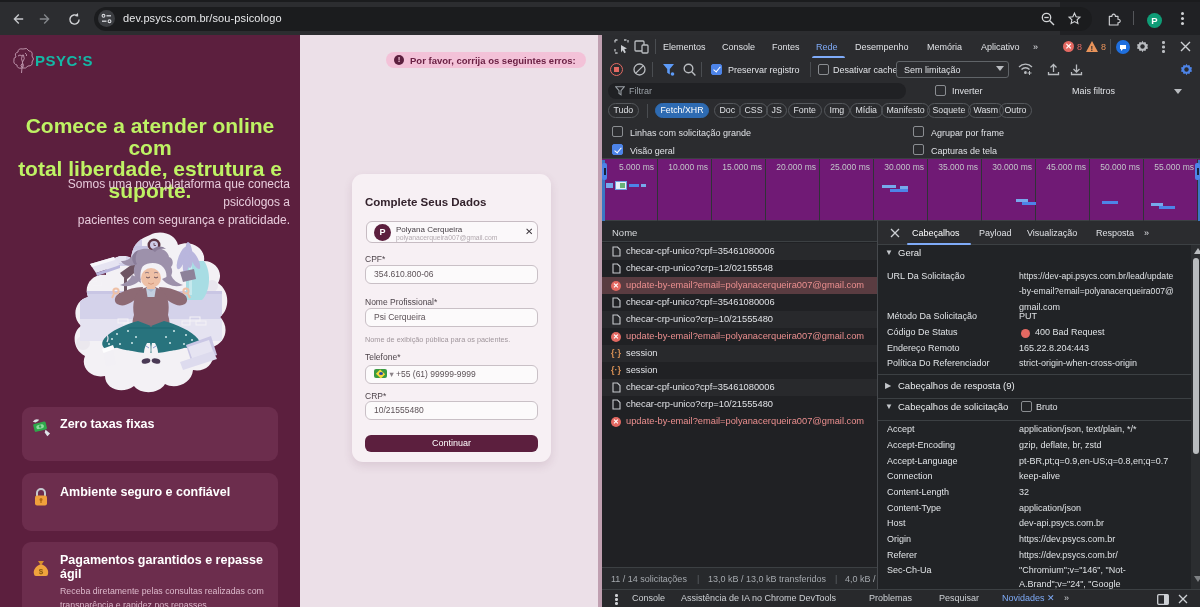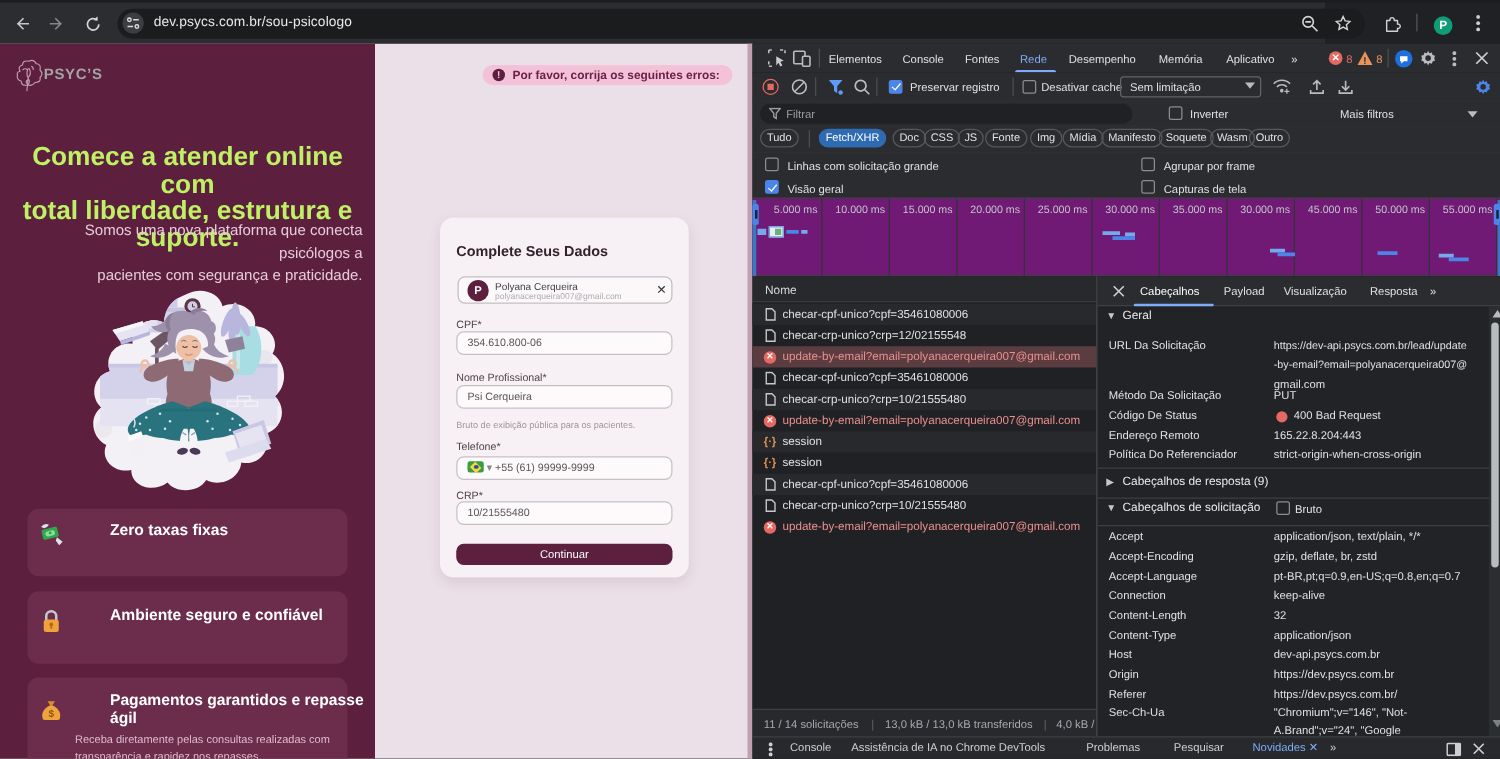--- a/index.html
+++ b/index.html
@@ -14,21 +14,21 @@
   #tunec{left:98px;top:10px;width:17px;height:17px;border-radius:50%;background:#3b3d41;}
   #urltxt{left:123px;top:12px;font-size:11px;color:#e8e9eb;letter-spacing:.1px;}
 
   
   #site{left:0;top:35px;width:602px;height:572px;background:#ece0e8;}
   #sidebar{left:0;top:0;width:300px;height:572px;background:#5c1f3e;}
   #sitescroll{left:598px;top:0;width:4px;height:572px;background:#c0a0b1;}
   .h1{left:10px;top:80px;width:280px;text-align:center;font-size:21px;line-height:21.5px;font-weight:bold;color:#bef264;}
   .sub{left:10px;top:140px;width:280px;text-align:right;font-size:12px;line-height:18px;color:#e7cbdb;}
   .fcard{left:22px;width:256px;background:#6c2d4d;border-radius:9px;color:#fff;}
-  .ft{position:absolute;left:38px;font-size:12.5px;font-weight:bold;color:#fff;line-height:14px;white-space:nowrap;margin-left:28px;}
+  .ft{position:absolute;left:38px;font-size:12.5px;font-weight:bold;color:#fff;line-height:14px;white-space:nowrap;}
   .fd{position:absolute;left:38px;font-size:8.8px;color:#ddbacc;line-height:13.5px;white-space:nowrap;}
   .fic{position:absolute;left:9px;width:20px;height:20px;}
 
   
   #banner{left:386px;top:17px;width:200px;height:16px;background:#f3c2d8;border-radius:8px;}
   #banner .btxt{left:24px;top:3px;font-size:9.5px;font-weight:bold;color:#6b2144;}
   #banner .bic{left:8px;top:3px;width:10px;height:10px;border-radius:50%;background:#5c1f3e;color:#f3c2d8;font-size:8px;font-weight:bold;text-align:center;line-height:10px;}
 
   
   #fcard{left:352px;top:139px;width:199px;height:288px;background:#f7f0f4;border-radius:11px;box-shadow:0 4px 10px rgba(90,40,70,.12);}
@@ -121,21 +121,21 @@
     <div id="sidebar" class="abs">
 
       <svg class="abs" style="left:10px;top:12px" width="26" height="28" viewBox="0 0 26 28">
           <g fill="none" stroke="#c49cb2" stroke-width="0.9">
             <path d="M6 10 Q4 6 8 5 Q8 1 13 2 Q17 0 19 4 Q23 4 22 9 Q25 12 22 15 Q23 19 18 19 Q16 22 12 21 Q7 22 7 18 Q3 17 4 13 Q3 11 6 10 Z"></path>
             <path d="M12.5 8 Q10.5 12 12.5 15 Q15.5 12 13.5 8 Z"></path>
             <path d="M12.5 15 L11.5 26 M12.5 16 Q14.5 18 12.5 21 M12 17 Q10 18 11.8 20"></path>
             <path d="M8 9 Q10 7 12 9 M15 6 Q17 7 16.5 9"></path>
           </g>
         </svg>
-      <div class="abs" style="left:35px;top:17px;font-size:12px;font-weight:bold;letter-spacing:0.5px;color:#a3a3a3;">PSYC’S</div>
+      <div class="abs" style="left:35px;top:17px;font-size:15px;font-weight:bold;letter-spacing:0.5px;color:#14b8a6;">PSYC’S</div>
       <div class="h1 abs">Comece a atender online com<br>total liberdade, estrutura e<br>suporte.</div>
       <div class="sub abs">Somos uma nova plataforma que conecta psicólogos a<br>pacientes com segurança e praticidade.</div>
 
       <svg class="abs" style="left:62px;top:196px" width="176" height="166" viewBox="0 0 176 166">
         <defs>
             <clipPath id="blobc">
               <path d="M88 4 C100 -2 114 4 116 14 C130 8 144 18 142 30 C154 30 162 42 156 52 C168 60 168 78 158 86 C168 96 164 112 150 116 C156 130 144 142 131 139 C130 152 114 159 103 153 C97 163 79 164 72 155 C60 164 43 158 43 145 C29 148 18 136 23 125 C11 119 9 102 19 95 C9 86 13 69 26 66 C21 54 31 42 44 44 C43 30 57 21 69 27 C71 12 78 8 88 4 Z"></path>
             </clipPath>
           </defs>
         <path d="M88 4 C100 -2 114 4 116 14 C130 8 144 18 142 30 C154 30 162 42 156 52 C168 60 168 78 158 86 C168 96 164 112 150 116 C156 130 144 142 131 139 C130 152 114 159 103 153 C97 163 79 164 72 155 C60 164 43 158 43 145 C29 148 18 136 23 125 C11 119 9 102 19 95 C9 86 13 69 26 66 C21 54 31 42 44 44 C43 30 57 21 69 27 C71 12 78 8 88 4 Z" fill="#f3f1f5"></path>
@@ -309,21 +309,21 @@
       <div class="chip abs">
         <div class="av abs">P</div>
         <div class="nm abs">Polyana Cerqueira</div>
         <div class="em abs">polyanacerqueira007@gmail.com</div>
         <div class="x abs">✕</div>
       </div>
       <div class="lbl" style="top:80px">CPF*</div>
       <div class="inp" style="top:91px">354.610.800-06</div>
       <div class="lbl" style="top:123px">Nome Profissional*</div>
       <div class="inp" style="top:134px">Psi Cerqueira</div>
-      <div class="hint" style="top:161px">Bruto de exibição pública para os pacientes.</div>
+      <div class="hint" style="top:161px">Nome de exibição pública para os pacientes.</div>
       <div class="lbl" style="top:178px">Telefone*</div>
       <div class="inp" style="top:191px"><span style="display:inline-block;width:13px;height:9px;background:#3b9b42;border-radius:2px;position:relative;top:1px;"><span style="position:absolute;left:3px;top:1.5px;width:7px;height:6px;background:#f8d83a;transform:rotate(45deg);"></span><span style="position:absolute;left:4.5px;top:3px;width:4px;height:3px;background:#2b4fa0;border-radius:50%;"></span></span> <span style="color:#8b8388">▾</span> +55 (61) 99999-9999</div>
       <div class="lbl" style="top:217px">CRP*</div>
       <div class="inp" style="top:227px">10/21555480</div>
       <div id="btn" class="abs">Continuar</div>
     </div>
     <div id="sitescroll" class="abs"></div>
   </div>
 
   <div id="devtools" class="abs">

